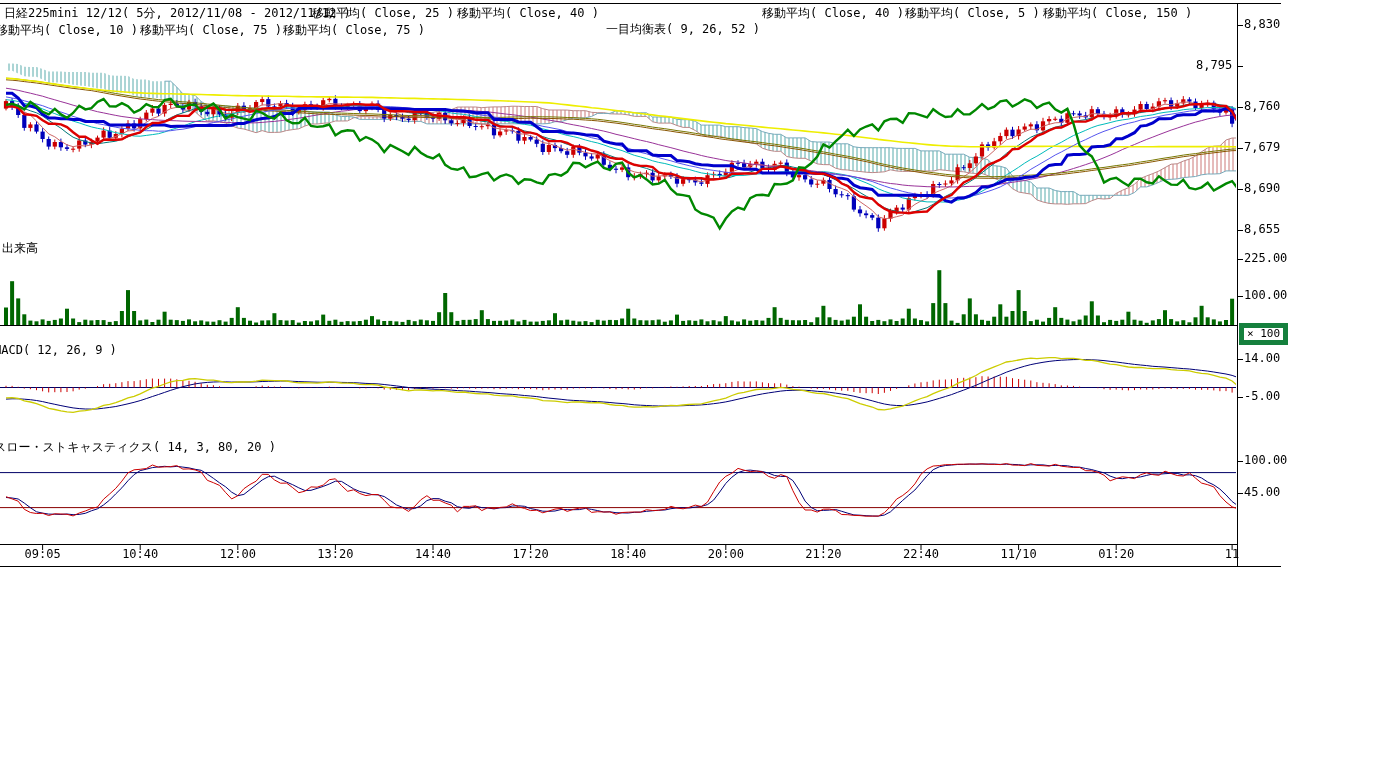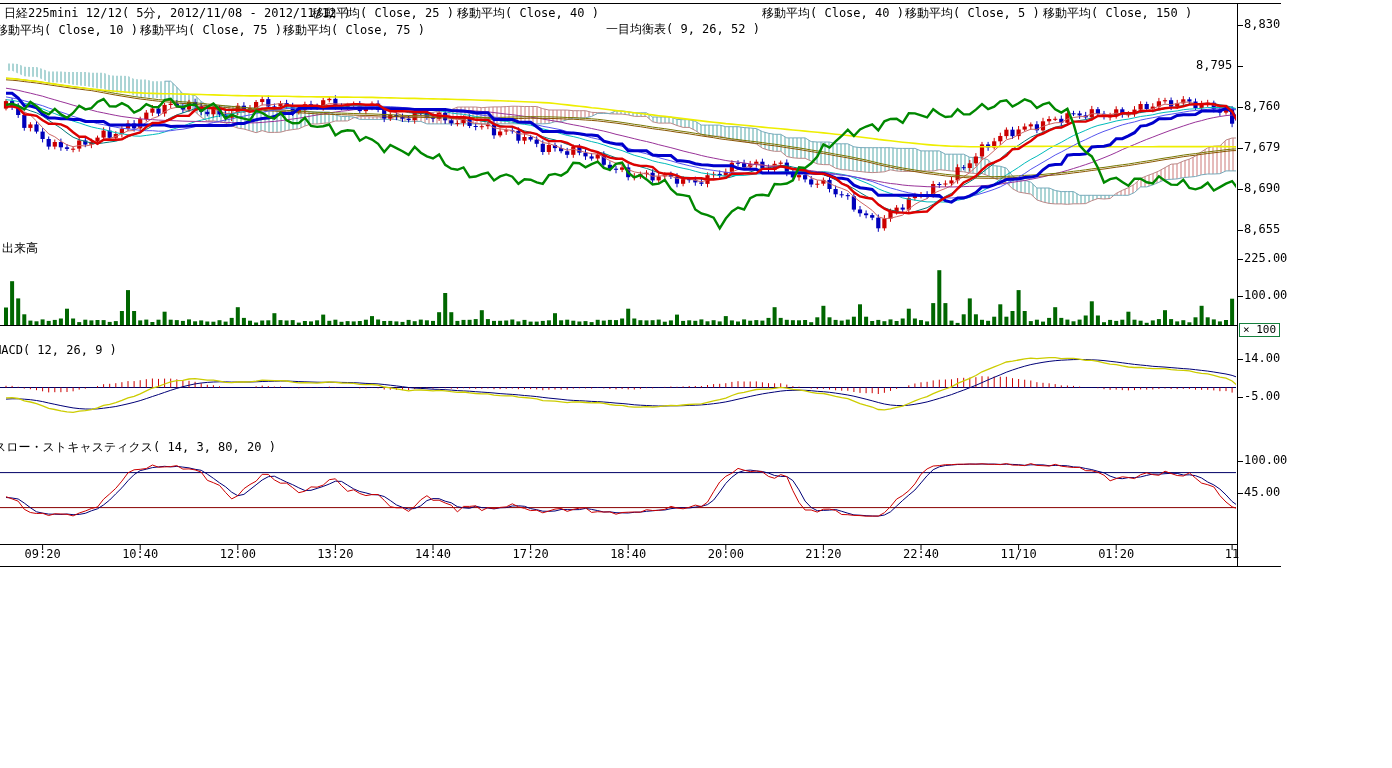--- a/index.html
+++ b/index.html
@@ -2,21 +2,21 @@
 <html><head>
 <meta charset="utf-8">
 <style>
   *{margin:0;padding:0;box-sizing:border-box}
   html,body{width:1392px;height:768px;background:#fff;overflow:hidden;
     font-family:"DejaVu Sans Mono","DejaVu Sans",monospace;}
   #app{position:relative;width:1392px;height:768px;background:#fff;}
   #chart-svg{position:absolute;left:0;top:0;}
   .lbl{position:absolute;font-size:12px;line-height:13px;color:#000;white-space:pre;z-index:5;}
   .tlabel{transform:translateX(-50%);}
-  #unit-badge{position:absolute;left:1239px;top:323px;border:1px solid #15803d;background:#fff;
+  #unit-badge{position:absolute;left:1239px;top:323px;border:5px solid #15803d;background:#fff;
     font-size:11px;line-height:12px;padding:0 3px;z-index:6;}
   .panel-label{z-index:6;}
 </style>
 </head>
 <body>
 
 <div id="app">
   <svg id="chart-svg" width="1392" height="768">
       <defs>
 <pattern id="hc" width="4" height="4" patternUnits="userSpaceOnUse">
@@ -931,21 +931,21 @@
       <div class="lbl" style="left: 1244px; top: 100px;">8,760</div>
       <div class="lbl" style="left: 1244px; top: 141px;">7,679</div>
       <div class="lbl" style="left: 1244px; top: 182px;">8,690</div>
       <div class="lbl" style="left: 1244px; top: 223px;">8,655</div>
       <div class="lbl" style="left: 1244px; top: 252px;">225.00</div>
       <div class="lbl" style="left: 1244px; top: 289px;">100.00</div>
       <div class="lbl" style="left: 1244px; top: 352px;">14.00</div>
       <div class="lbl" style="left: 1244px; top: 390px;">-5.00</div>
       <div class="lbl" style="left: 1244px; top: 454px;">100.00</div>
       <div class="lbl" style="left: 1244px; top: 486px; text-align: right;">45.00</div>
-      <div class="lbl tlabel" style="left: 42.6px; top: 548px;">09:20</div>
+      <div class="lbl tlabel" style="left: 42.6px; top: 548px;">09:05</div>
       <div class="lbl tlabel" style="left: 140.2px; top: 548px; text-align: center;">10:40</div>
       <div class="lbl tlabel" style="left: 237.8px; top: 548px;">12:00</div>
       <div class="lbl tlabel" style="left: 335.4px; top: 548px;">13:20</div>
       <div class="lbl tlabel" style="left: 433px; top: 548px;">14:40</div>
       <div class="lbl tlabel" style="left: 530.6px; top: 548px;">17:20</div>
       <div class="lbl tlabel" style="left: 628.2px; top: 548px;">18:40</div>
       <div class="lbl tlabel" style="left: 725.8px; top: 548px;">20:00</div>
       <div class="lbl tlabel" style="left: 823.4px; top: 548px;">21:20</div>
       <div class="lbl tlabel" style="left: 921px; top: 548px;">22:40</div>
       <div class="lbl tlabel" style="left: 1018.6px; top: 548px;">11/10</div>

